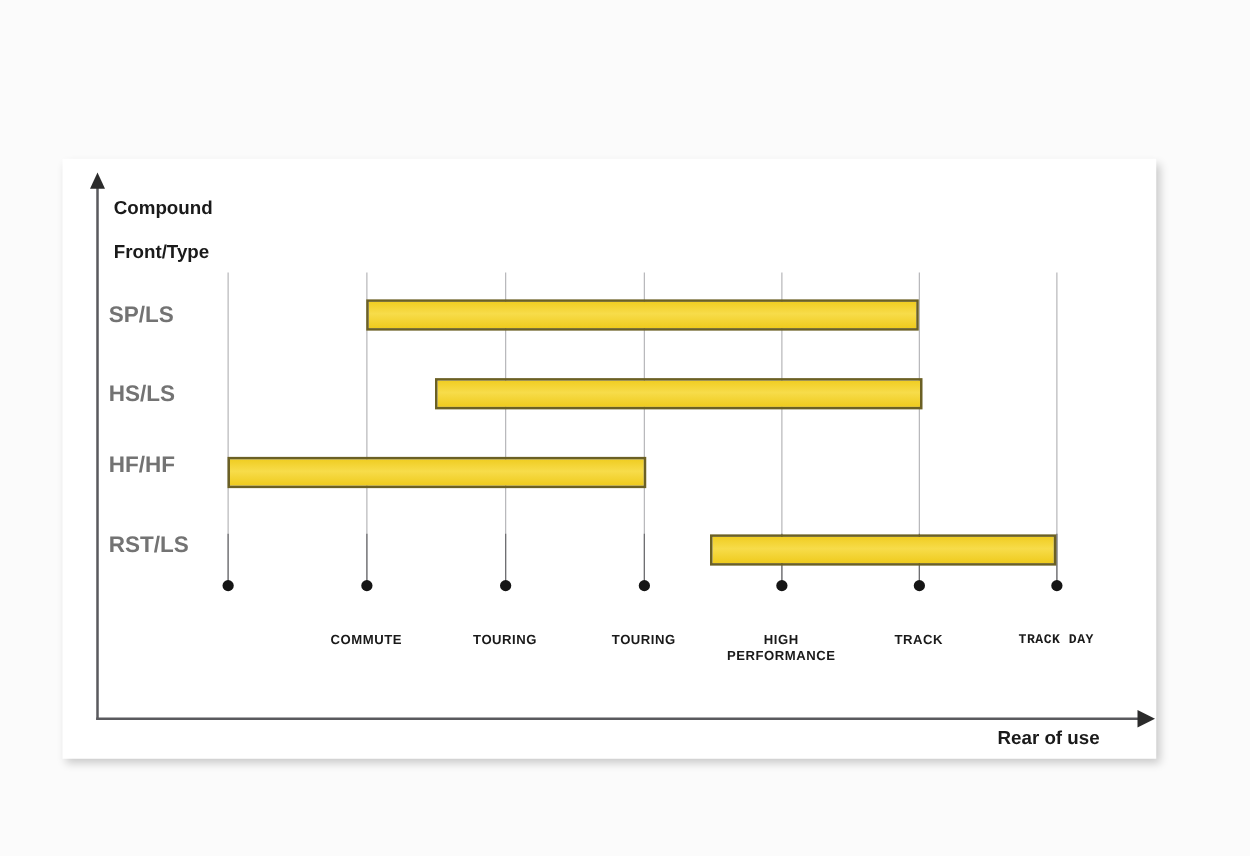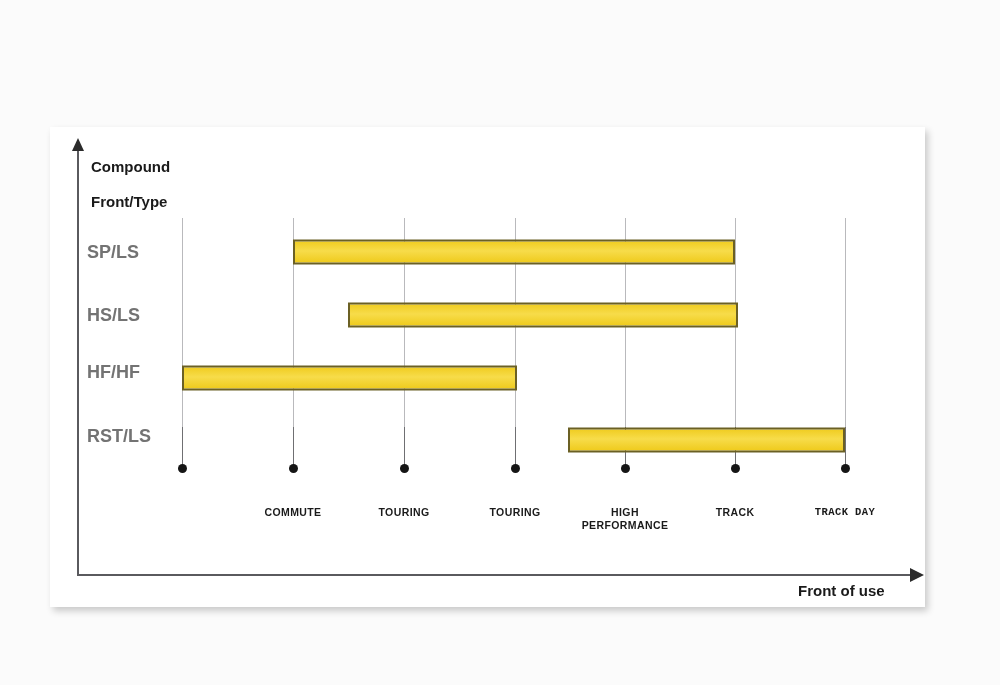--- a/index.html
+++ b/index.html
@@ -179,21 +179,21 @@
   <div id="panel">
     <div id="plot">
 
       <div class="axis-line" id="y-axis-line"></div>
       <div class="axis-line" id="x-axis-line"></div>
       <div id="y-axis-arrow"></div>
       <div id="x-axis-arrow"></div>
 
       <div id="y-axis-title">Compound</div>
       <div id="y-axis-title-2">Front/Type</div>
-      <div id="x-axis-title">Front of use</div>
+      <div id="x-axis-title">Rear of use</div>
 
       <div id="gridlines-layer">
           <div class="gridline" style="left: 132px;"></div>
           <div class="gridline" style="left: 243px;"></div>
           <div class="gridline" style="left: 354px;"></div>
           <div class="gridline" style="left: 465px;"></div>
           <div class="gridline" style="left: 575px;"></div>
           <div class="gridline" style="left: 685px;"></div>
           <div class="gridline" style="left: 795px;"></div>
         </div>

